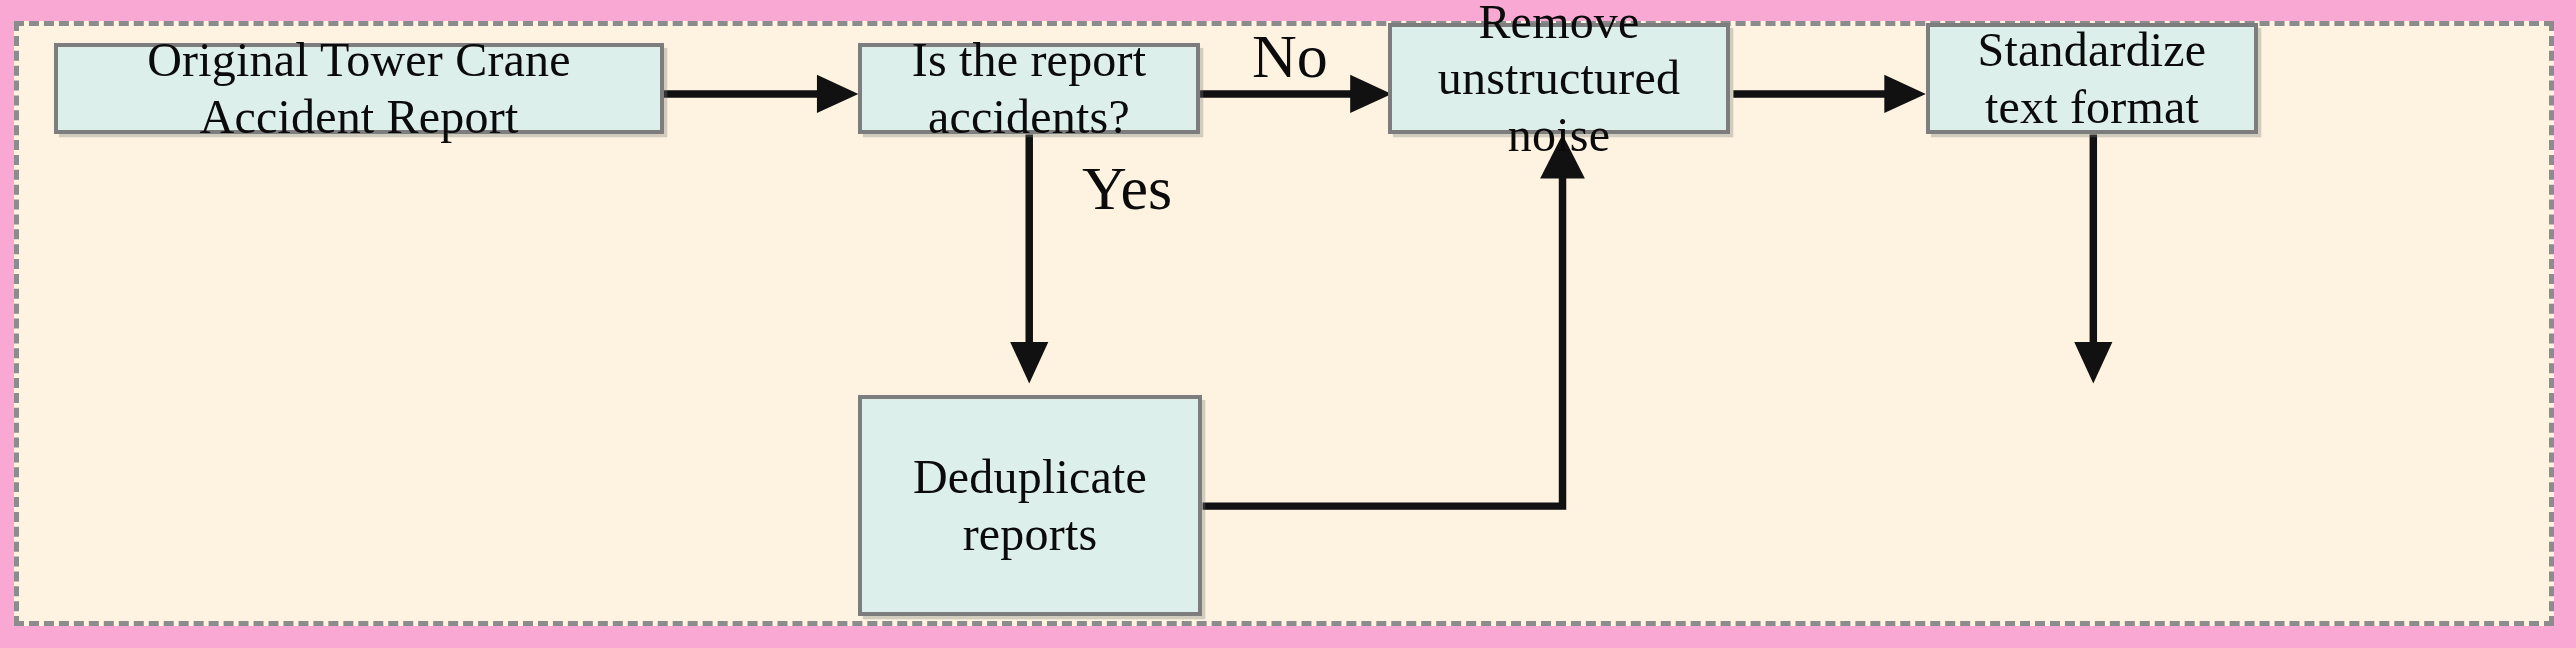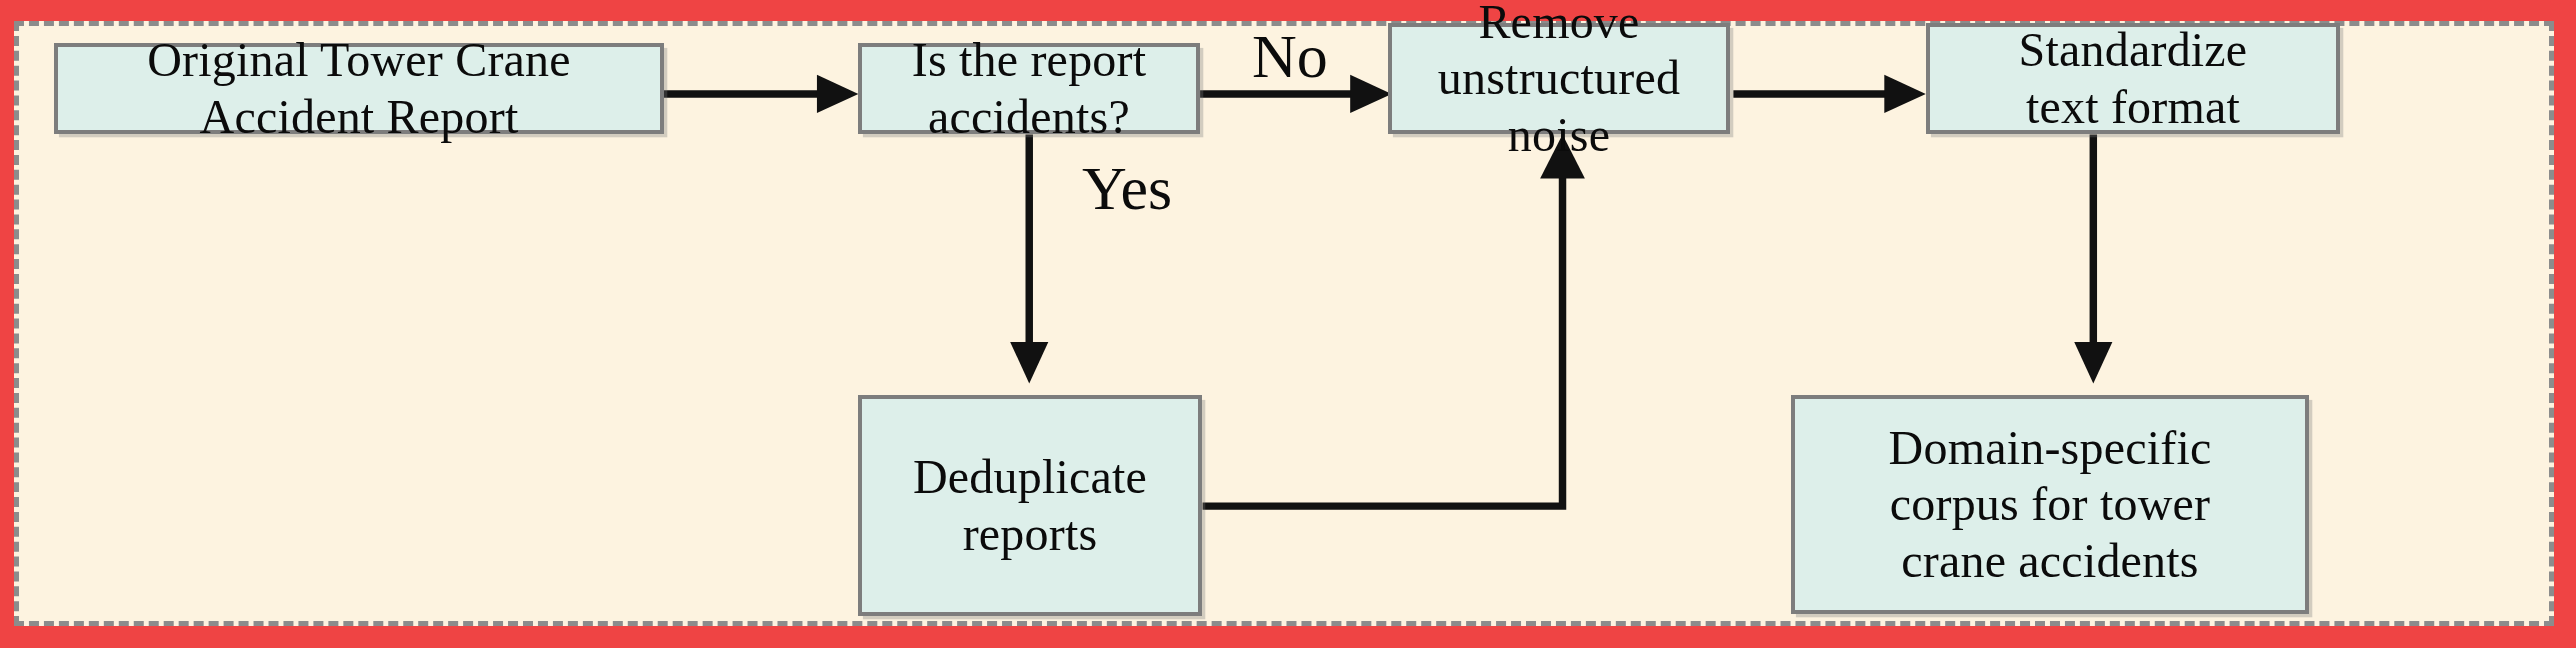--- a/index.html
+++ b/index.html
@@ -5,21 +5,21 @@
 <style>
   html, body {
     margin: 0;
     padding: 0;
     background: #ffffff;
   }
   #stage {
     position: relative;
     width: 2576px;
     height: 649px;
-    background: #ef4444;
+    background: #f9a8d4;
     overflow: hidden;
     font-family: "Liberation Serif", "DejaVu Serif", serif;
   }
   
   #dashed-container {
     position: absolute;
     left: 14px;
     top: 21px;
     width: 2540px;
     height: 605px;
@@ -42,21 +42,21 @@
     font-size: 48px;
     line-height: 1.18;
     letter-spacing: 0.2px;
     padding: 3.3px 8.3px;
   }
   .node .node-text { display: block; white-space: pre-line; }
 
   #node-original       { left: 54px;   top: 43px;  width: 610px; height: 91px; }
   #node-repetitive     { left: 858px; top: 43px;  width: 342px; height: 91px; }
   #node-remove-noise   { left: 1388px; top: 23px;  width: 342px; height: 111px; }
-  #node-standardize    { left: 1926px; top: 23px;  width: 414px; height: 111px; }
+  #node-standardize    { left: 1926px; top: 23px;  width: 332px; height: 111px; }
   #node-deduplicate    { left: 858px; top: 395px; width: 344px; height: 221px; }
   #node-corpus         { left: 1791px; top: 395px; width: 518px; height: 219px; }
 
   
   .edge-label {
     position: absolute;
     color: #0b0b0b;
     font-size: 62px;
     line-height: 1;
     white-space: nowrap;
@@ -138,23 +138,18 @@
   <div class="node" id="node-standardize">
     <span class="node-text">Standardize
 text format</span>
   </div>
 
   <div class="node" id="node-deduplicate">
     <span class="node-text">Deduplicate
 reports</span>
   </div>
 
-  <div class="node" id="node-corpus">
-    <span class="node-text">Domain-specific
-corpus for tower
-crane accidents</span>
-  </div>
 
   <div class="edge-label" id="label-no">No</div>
   <div class="edge-label" id="label-yes">Yes</div>
 
 </div>
 
 
 </body></html>

